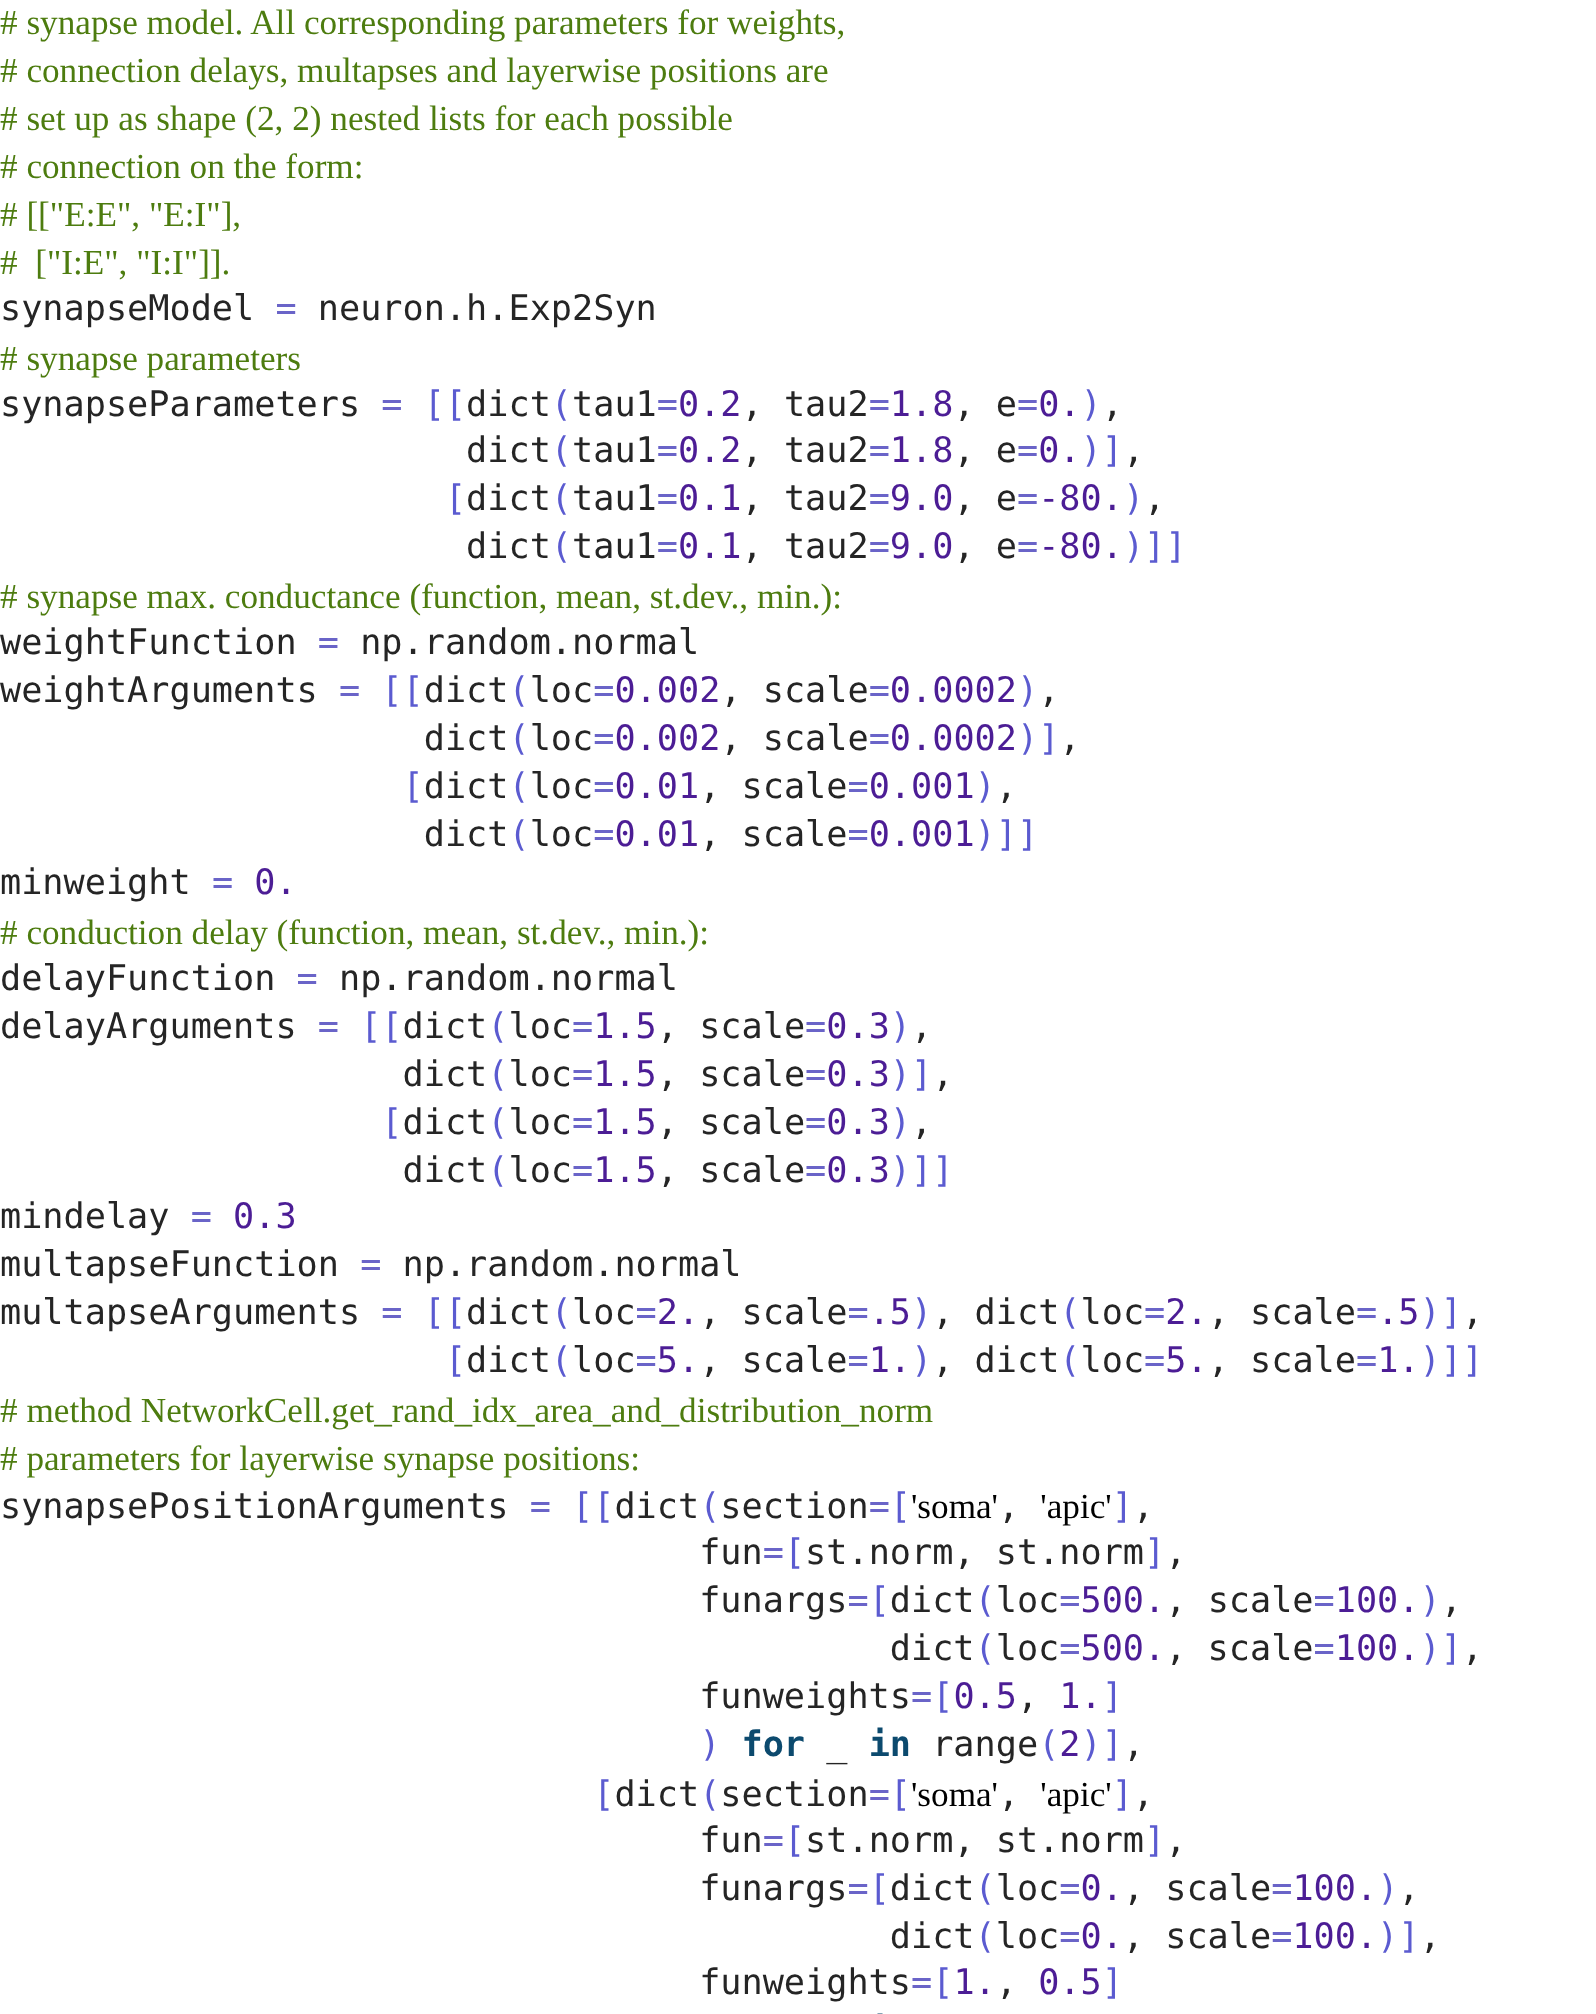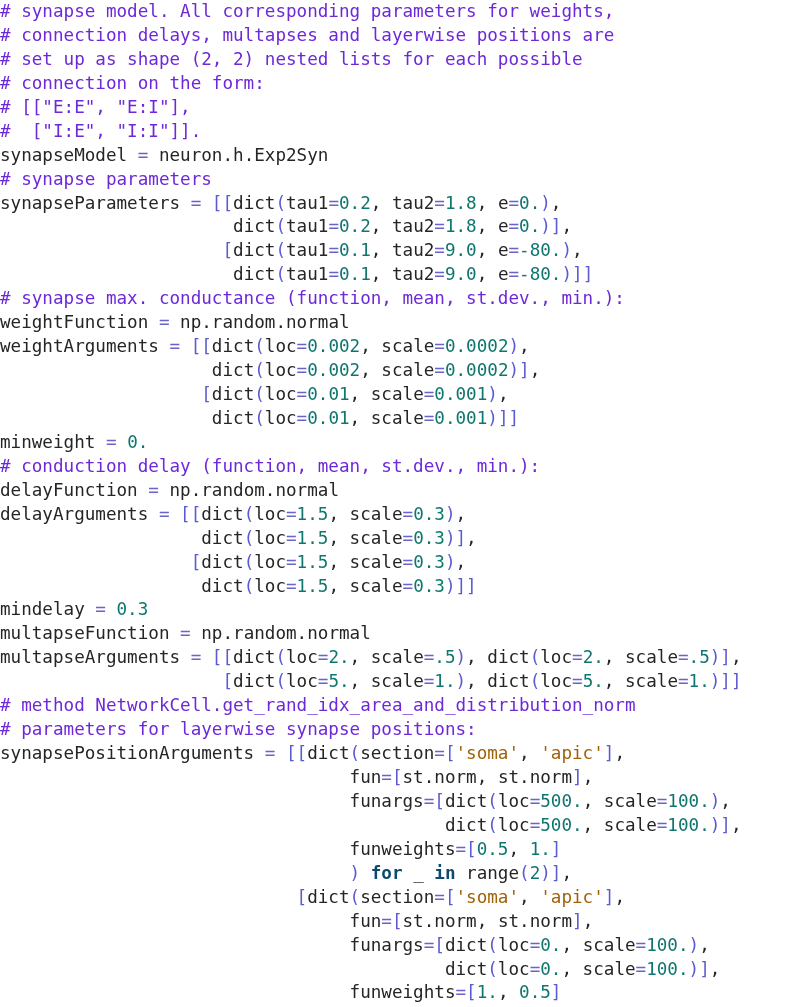--- a/index.html
+++ b/index.html
@@ -23,25 +23,25 @@
     letter-spacing: 0px;
     white-space: pre;
     font-family: "DejaVu Sans Mono", "Liberation Mono", monospace;
   }
   .ln {
     display: block;
     height: 23.95px;
     white-space: pre;
   }
   
-  .cm { color: #6d28d9; }           
+  .cm { color: #4d7c0f; font-family: Liberation Serif, serif; }           
   .nm { color: #252525; }           
   .op { color: #6a64c8; }           
   .pn { color: #5b5bd0; }           
-  .nu { color: #0f766e; }           
-  .st { color: #a16207; }           
+  .nu { color: #4c1d95; }           
+  .st { color: #000000; font-family: Liberation Serif, serif; }           
   .kw { color: #0c4a6e; font-weight: bold; }  
   .pt { color: #252525; }           
 </style>
 </head>
 <body>
 
 <div id="code-listing"><div class="ln"><span class="cm"># synapse model. All corresponding parameters for weights,</span></div><div class="ln"><span class="cm"># connection delays, multapses and layerwise positions are</span></div><div class="ln"><span class="cm"># set up as shape (2, 2) nested lists for each possible</span></div><div class="ln"><span class="cm"># connection on the form:</span></div><div class="ln"><span class="cm"># [["E:E", "E:I"],</span></div><div class="ln"><span class="cm">#  ["I:E", "I:I"]].</span></div><div class="ln"><span class="nm">synapseModel</span><span class="pt"> </span><span class="op">=</span><span class="pt"> </span><span class="nm">neuron</span><span class="pt">.</span><span class="nm">h</span><span class="pt">.</span><span class="nm">Exp2Syn</span></div><div class="ln"><span class="cm"># synapse parameters</span></div><div class="ln"><span class="nm">synapseParameters</span><span class="pt"> </span><span class="op">=</span><span class="pt"> </span><span class="pn">[</span><span class="pn">[</span><span class="nm">dict</span><span class="pn">(</span><span class="nm">tau1</span><span class="op">=</span><span class="nu">0.2</span><span class="pt">, </span><span class="nm">tau2</span><span class="op">=</span><span class="nu">1.8</span><span class="pt">, </span><span class="nm">e</span><span class="op">=</span><span class="nu">0.</span><span class="pn">)</span><span class="pt">,</span></div><div class="ln"><span class="pt">                      </span><span class="nm">dict</span><span class="pn">(</span><span class="nm">tau1</span><span class="op">=</span><span class="nu">0.2</span><span class="pt">, </span><span class="nm">tau2</span><span class="op">=</span><span class="nu">1.8</span><span class="pt">, </span><span class="nm">e</span><span class="op">=</span><span class="nu">0.</span><span class="pn">)</span><span class="pn">]</span><span class="pt">,</span></div><div class="ln"><span class="pt">                     </span><span class="pn">[</span><span class="nm">dict</span><span class="pn">(</span><span class="nm">tau1</span><span class="op">=</span><span class="nu">0.1</span><span class="pt">, </span><span class="nm">tau2</span><span class="op">=</span><span class="nu">9.0</span><span class="pt">, </span><span class="nm">e</span><span class="op">=</span><span class="nu">-80.</span><span class="pn">)</span><span class="pt">,</span></div><div class="ln"><span class="pt">                      </span><span class="nm">dict</span><span class="pn">(</span><span class="nm">tau1</span><span class="op">=</span><span class="nu">0.1</span><span class="pt">, </span><span class="nm">tau2</span><span class="op">=</span><span class="nu">9.0</span><span class="pt">, </span><span class="nm">e</span><span class="op">=</span><span class="nu">-80.</span><span class="pn">)</span><span class="pn">]</span><span class="pn">]</span></div><div class="ln"><span class="cm"># synapse max. conductance (function, mean, st.dev., min.):</span></div><div class="ln"><span class="nm">weightFunction</span><span class="pt"> </span><span class="op">=</span><span class="pt"> </span><span class="nm">np</span><span class="pt">.</span><span class="nm">random</span><span class="pt">.</span><span class="nm">normal</span></div><div class="ln"><span class="nm">weightArguments</span><span class="pt"> </span><span class="op">=</span><span class="pt"> </span><span class="pn">[</span><span class="pn">[</span><span class="nm">dict</span><span class="pn">(</span><span class="nm">loc</span><span class="op">=</span><span class="nu">0.002</span><span class="pt">, </span><span class="nm">scale</span><span class="op">=</span><span class="nu">0.0002</span><span class="pn">)</span><span class="pt">,</span></div><div class="ln"><span class="pt">                    </span><span class="nm">dict</span><span class="pn">(</span><span class="nm">loc</span><span class="op">=</span><span class="nu">0.002</span><span class="pt">, </span><span class="nm">scale</span><span class="op">=</span><span class="nu">0.0002</span><span class="pn">)</span><span class="pn">]</span><span class="pt">,</span></div><div class="ln"><span class="pt">                   </span><span class="pn">[</span><span class="nm">dict</span><span class="pn">(</span><span class="nm">loc</span><span class="op">=</span><span class="nu">0.01</span><span class="pt">, </span><span class="nm">scale</span><span class="op">=</span><span class="nu">0.001</span><span class="pn">)</span><span class="pt">,</span></div><div class="ln"><span class="pt">                    </span><span class="nm">dict</span><span class="pn">(</span><span class="nm">loc</span><span class="op">=</span><span class="nu">0.01</span><span class="pt">, </span><span class="nm">scale</span><span class="op">=</span><span class="nu">0.001</span><span class="pn">)</span><span class="pn">]</span><span class="pn">]</span></div><div class="ln"><span class="nm">minweight</span><span class="pt"> </span><span class="op">=</span><span class="pt"> </span><span class="nu">0.</span></div><div class="ln"><span class="cm"># conduction delay (function, mean, st.dev., min.):</span></div><div class="ln"><span class="nm">delayFunction</span><span class="pt"> </span><span class="op">=</span><span class="pt"> </span><span class="nm">np</span><span class="pt">.</span><span class="nm">random</span><span class="pt">.</span><span class="nm">normal</span></div><div class="ln"><span class="nm">delayArguments</span><span class="pt"> </span><span class="op">=</span><span class="pt"> </span><span class="pn">[</span><span class="pn">[</span><span class="nm">dict</span><span class="pn">(</span><span class="nm">loc</span><span class="op">=</span><span class="nu">1.5</span><span class="pt">, </span><span class="nm">scale</span><span class="op">=</span><span class="nu">0.3</span><span class="pn">)</span><span class="pt">,</span></div><div class="ln"><span class="pt">                   </span><span class="nm">dict</span><span class="pn">(</span><span class="nm">loc</span><span class="op">=</span><span class="nu">1.5</span><span class="pt">, </span><span class="nm">scale</span><span class="op">=</span><span class="nu">0.3</span><span class="pn">)</span><span class="pn">]</span><span class="pt">,</span></div><div class="ln"><span class="pt">                  </span><span class="pn">[</span><span class="nm">dict</span><span class="pn">(</span><span class="nm">loc</span><span class="op">=</span><span class="nu">1.5</span><span class="pt">, </span><span class="nm">scale</span><span class="op">=</span><span class="nu">0.3</span><span class="pn">)</span><span class="pt">,</span></div><div class="ln"><span class="pt">                   </span><span class="nm">dict</span><span class="pn">(</span><span class="nm">loc</span><span class="op">=</span><span class="nu">1.5</span><span class="pt">, </span><span class="nm">scale</span><span class="op">=</span><span class="nu">0.3</span><span class="pn">)</span><span class="pn">]</span><span class="pn">]</span></div><div class="ln"><span class="nm">mindelay</span><span class="pt"> </span><span class="op">=</span><span class="pt"> </span><span class="nu">0.3</span></div><div class="ln"><span class="nm">multapseFunction</span><span class="pt"> </span><span class="op">=</span><span class="pt"> </span><span class="nm">np</span><span class="pt">.</span><span class="nm">random</span><span class="pt">.</span><span class="nm">normal</span></div><div class="ln"><span class="nm">multapseArguments</span><span class="pt"> </span><span class="op">=</span><span class="pt"> </span><span class="pn">[</span><span class="pn">[</span><span class="nm">dict</span><span class="pn">(</span><span class="nm">loc</span><span class="op">=</span><span class="nu">2.</span><span class="pt">, </span><span class="nm">scale</span><span class="op">=</span><span class="nu">.5</span><span class="pn">)</span><span class="pt">, </span><span class="nm">dict</span><span class="pn">(</span><span class="nm">loc</span><span class="op">=</span><span class="nu">2.</span><span class="pt">, </span><span class="nm">scale</span><span class="op">=</span><span class="nu">.5</span><span class="pn">)</span><span class="pn">]</span><span class="pt">,</span></div><div class="ln"><span class="pt">                     </span><span class="pn">[</span><span class="nm">dict</span><span class="pn">(</span><span class="nm">loc</span><span class="op">=</span><span class="nu">5.</span><span class="pt">, </span><span class="nm">scale</span><span class="op">=</span><span class="nu">1.</span><span class="pn">)</span><span class="pt">, </span><span class="nm">dict</span><span class="pn">(</span><span class="nm">loc</span><span class="op">=</span><span class="nu">5.</span><span class="pt">, </span><span class="nm">scale</span><span class="op">=</span><span class="nu">1.</span><span class="pn">)</span><span class="pn">]</span><span class="pn">]</span></div><div class="ln"><span class="cm"># method NetworkCell.get_rand_idx_area_and_distribution_norm</span></div><div class="ln"><span class="cm"># parameters for layerwise synapse positions:</span></div><div class="ln"><span class="nm">synapsePositionArguments</span><span class="pt"> </span><span class="op">=</span><span class="pt"> </span><span class="pn">[</span><span class="pn">[</span><span class="nm">dict</span><span class="pn">(</span><span class="nm">section</span><span class="op">=</span><span class="pn">[</span><span class="st">'soma'</span><span class="pt">, </span><span class="st">'apic'</span><span class="pn">]</span><span class="pt">,</span></div><div class="ln"><span class="pt">                                 </span><span class="nm">fun</span><span class="op">=</span><span class="pn">[</span><span class="nm">st</span><span class="pt">.</span><span class="nm">norm</span><span class="pt">, </span><span class="nm">st</span><span class="pt">.</span><span class="nm">norm</span><span class="pn">]</span><span class="pt">,</span></div><div class="ln"><span class="pt">                                 </span><span class="nm">funargs</span><span class="op">=</span><span class="pn">[</span><span class="nm">dict</span><span class="pn">(</span><span class="nm">loc</span><span class="op">=</span><span class="nu">500.</span><span class="pt">, </span><span class="nm">scale</span><span class="op">=</span><span class="nu">100.</span><span class="pn">)</span><span class="pt">,</span></div><div class="ln"><span class="pt">                                          </span><span class="nm">dict</span><span class="pn">(</span><span class="nm">loc</span><span class="op">=</span><span class="nu">500.</span><span class="pt">, </span><span class="nm">scale</span><span class="op">=</span><span class="nu">100.</span><span class="pn">)</span><span class="pn">]</span><span class="pt">,</span></div><div class="ln"><span class="pt">                                 </span><span class="nm">funweights</span><span class="op">=</span><span class="pn">[</span><span class="nu">0.5</span><span class="pt">, </span><span class="nu">1.</span><span class="pn">]</span></div><div class="ln"><span class="pt">                                 </span><span class="pn">)</span><span class="pt"> </span><span class="kw">for</span><span class="pt"> </span><span class="nm">_</span><span class="pt"> </span><span class="kw">in</span><span class="pt"> </span><span class="nm">range</span><span class="pn">(</span><span class="nu">2</span><span class="pn">)</span><span class="pn">]</span><span class="pt">,</span></div><div class="ln"><span class="pt">                            </span><span class="pn">[</span><span class="nm">dict</span><span class="pn">(</span><span class="nm">section</span><span class="op">=</span><span class="pn">[</span><span class="st">'soma'</span><span class="pt">, </span><span class="st">'apic'</span><span class="pn">]</span><span class="pt">,</span></div><div class="ln"><span class="pt">                                 </span><span class="nm">fun</span><span class="op">=</span><span class="pn">[</span><span class="nm">st</span><span class="pt">.</span><span class="nm">norm</span><span class="pt">, </span><span class="nm">st</span><span class="pt">.</span><span class="nm">norm</span><span class="pn">]</span><span class="pt">,</span></div><div class="ln"><span class="pt">                                 </span><span class="nm">funargs</span><span class="op">=</span><span class="pn">[</span><span class="nm">dict</span><span class="pn">(</span><span class="nm">loc</span><span class="op">=</span><span class="nu">0.</span><span class="pt">, </span><span class="nm">scale</span><span class="op">=</span><span class="nu">100.</span><span class="pn">)</span><span class="pt">,</span></div><div class="ln"><span class="pt">                                          </span><span class="nm">dict</span><span class="pn">(</span><span class="nm">loc</span><span class="op">=</span><span class="nu">0.</span><span class="pt">, </span><span class="nm">scale</span><span class="op">=</span><span class="nu">100.</span><span class="pn">)</span><span class="pn">]</span><span class="pt">,</span></div><div class="ln"><span class="pt">                                 </span><span class="nm">funweights</span><span class="op">=</span><span class="pn">[</span><span class="nu">1.</span><span class="pt">, </span><span class="nu">0.5</span><span class="pn">]</span></div><div class="ln"><span class="pt">                                 </span><span class="pn">)</span><span class="pt"> </span><span class="kw">for</span><span class="pt"> </span><span class="nm">_</span><span class="pt"> </span><span class="kw">in</span><span class="pt"> </span><span class="nm">range</span><span class="pn">(</span><span class="nu">2</span><span class="pn">)</span><span class="pn">]</span><span class="pn">]</span></div></div>
 
 </body></html>

